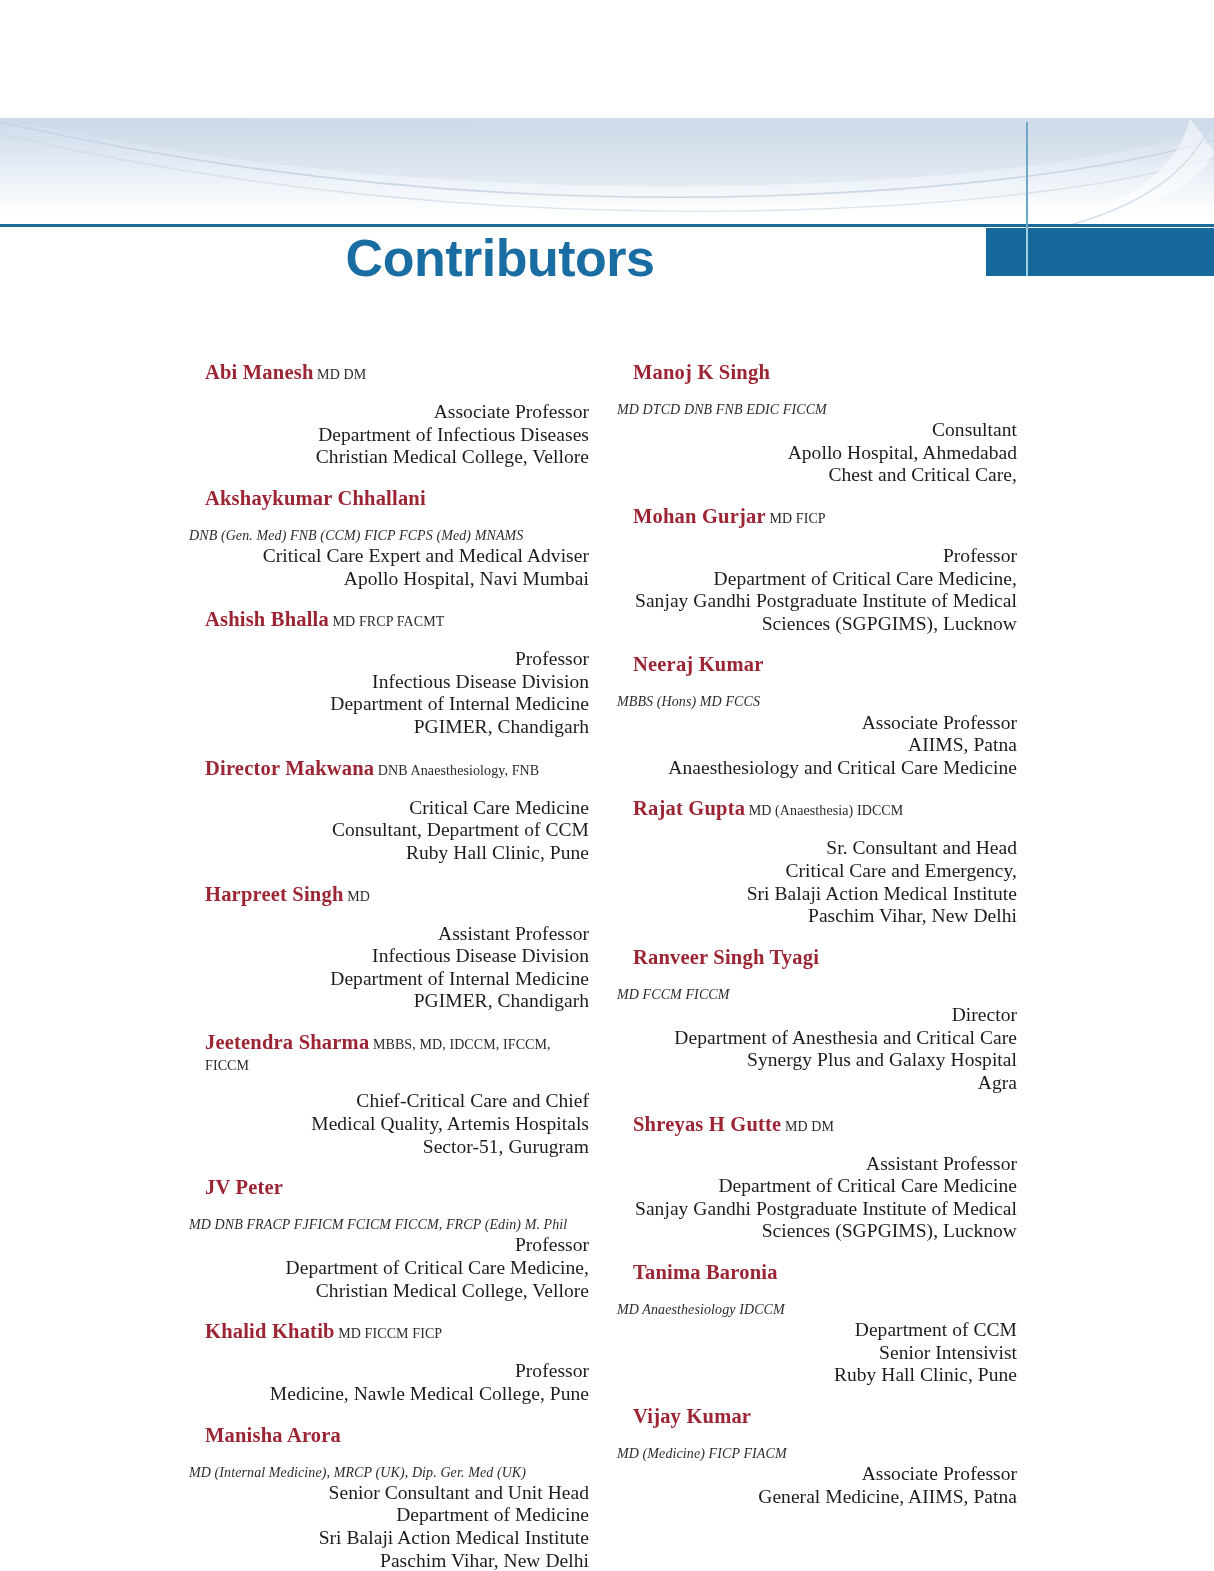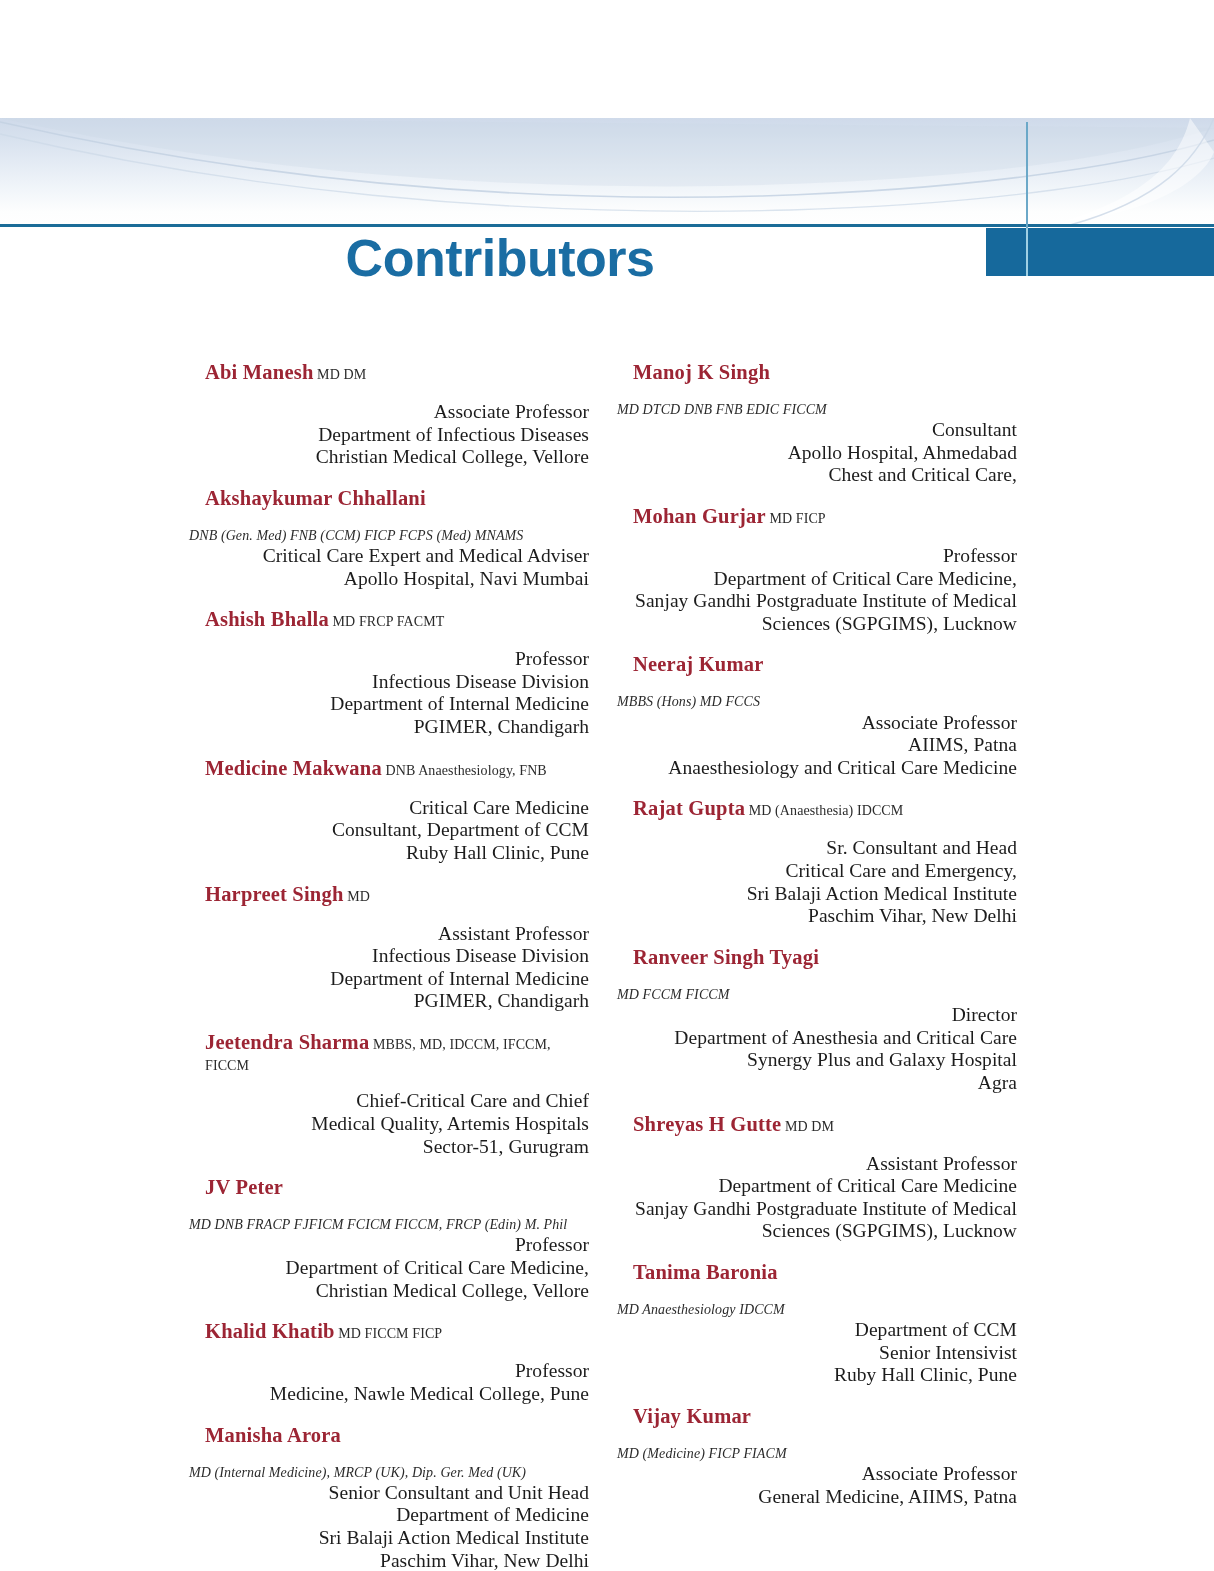--- a/index.html
+++ b/index.html
@@ -182,21 +182,21 @@
         <div class="aff-line">Apollo Hospital, Navi Mumbai</div>
       </div>
       <div class="entry">
         <p class="entry-head"><span class="name">Ashish Bhalla</span><span class="creds-inline"> MD FRCP FACMT</span></p>
         <div class="aff-line">Professor</div>
         <div class="aff-line">Infectious Disease Division</div>
         <div class="aff-line">Department of Internal Medicine</div>
         <div class="aff-line">PGIMER, Chandigarh</div>
       </div>
       <div class="entry">
-        <p class="entry-head"><span class="name">Medicine Makwana</span><span class="creds-inline"> DNB Anaesthesiology, FNB</span></p>
+        <p class="entry-head"><span class="name">Director Makwana</span><span class="creds-inline"> DNB Anaesthesiology, FNB</span></p>
         <div class="aff-line">Critical Care Medicine</div>
         <div class="aff-line">Consultant, Department of CCM</div>
         <div class="aff-line">Ruby Hall Clinic, Pune</div>
       </div>
       <div class="entry">
         <p class="entry-head"><span class="name">Harpreet Singh</span><span class="creds-inline"> MD</span></p>
         <div class="aff-line">Assistant Professor</div>
         <div class="aff-line">Infectious Disease Division</div>
         <div class="aff-line">Department of Internal Medicine</div>
         <div class="aff-line">PGIMER, Chandigarh</div>

